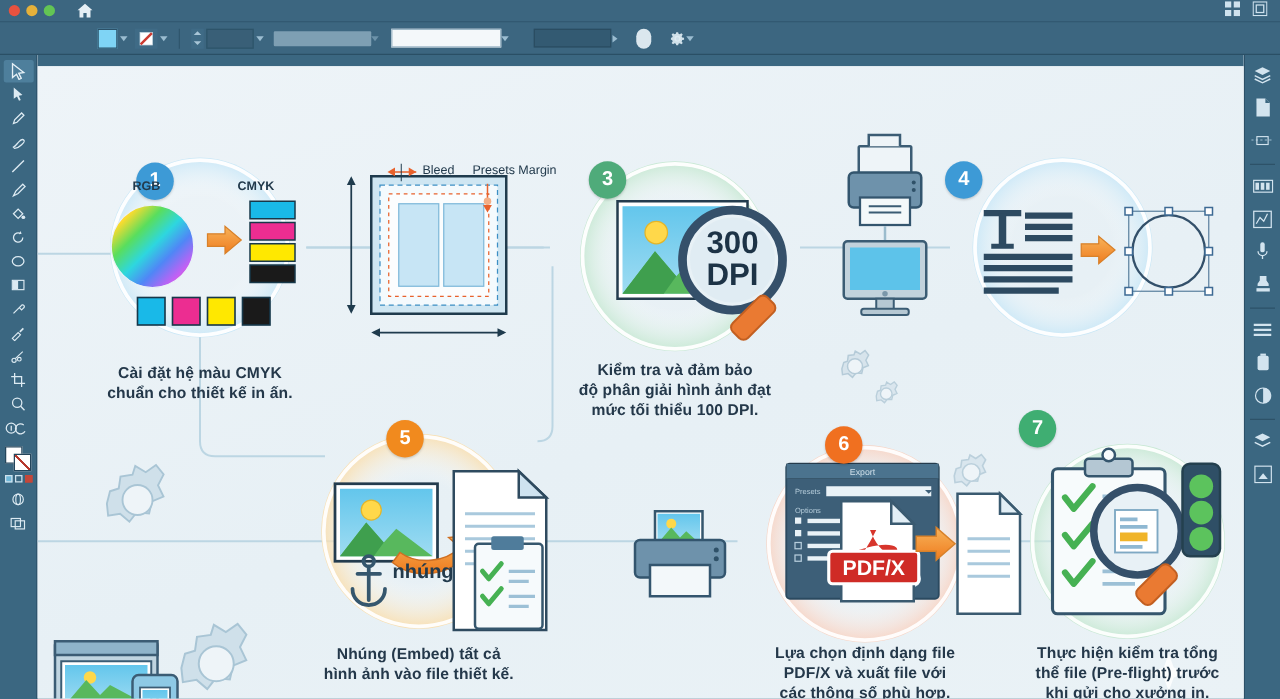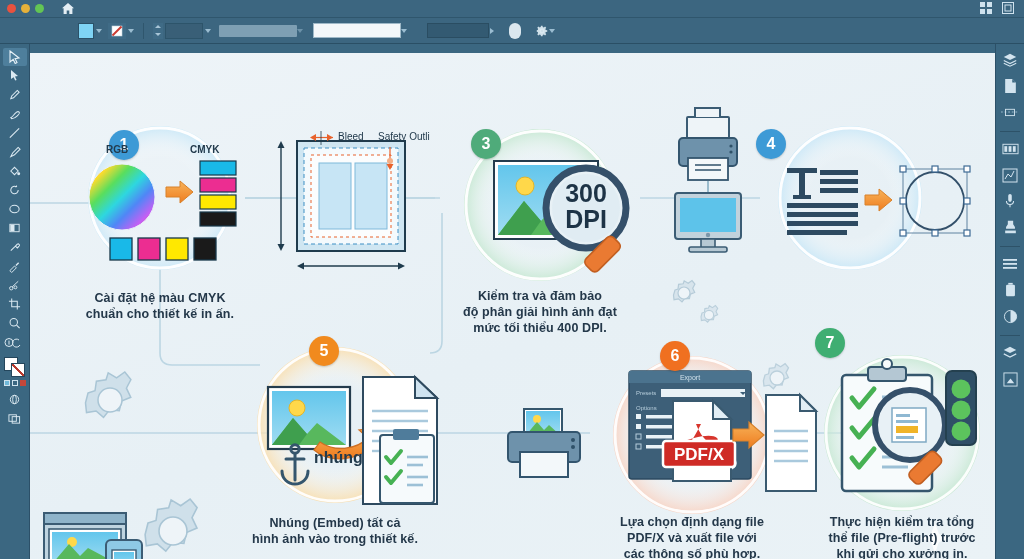--- a/index.html
+++ b/index.html
@@ -769,30 +769,30 @@
       <div class="badge" style="left:630px; top:288px; background:#f07020;">
         <span>6</span>
       </div>
       <div class="badge" style="left:785px; top:275px; background:#3fae72;">
         <span>7</span>
       </div>
 
       <div class="lbl" style="left:76px; top:91px;">RGB</div>
       <div class="lbl" style="left:160px; top:91px;">CMYK</div>
       <div class="lbl" style="left:308px; top:78px; font-weight:400; font-size:10px;text-align:right;">Bleed</div>
-      <div class="lbl" style="left:348px; top:78px; font-weight:400; font-size:10px;">Safety Outli</div>
+      <div class="lbl" style="left:348px; top:78px; font-weight:400; font-size:10px;">Presets Margin</div>
       <div class="lbl" style="left:284px; top:396px; font-size:16px; font-weight:600;">nhúng</div>
 
       <div class="cap" style="left:30px; top:237px; width:200px;">Cài đặt hệ màu CMYK
 chuẩn cho thiết kế in ấn.</div>
       <div class="cap" style="left:405px; top:235px; width:210px;">Kiểm tra và đảm bảo
 độ phân giải hình ảnh đạt
-mức tối thiểu 400 DPI.</div>
+mức tối thiểu 100 DPI.</div>
       <div class="cap" style="left:205px; top:462px; width:200px;">Nhúng (Embed) tất cả
-hình ảnh vào trong thiết kế.</div>
+hình ảnh vào file thiết kế.</div>
       <div class="cap" style="left:562px; top:461px; width:200px;">Lựa chọn định dạng file
 PDF/X và xuất file với
 các thông số phù hợp.</div>
       <div class="cap" style="left:772px; top:461px; width:200px;">Thực hiện kiểm tra tổng
 thể file (Pre-flight) trước
 khi gửi cho xưởng in.</div>
 
     </div>
   </div>
 </div>

